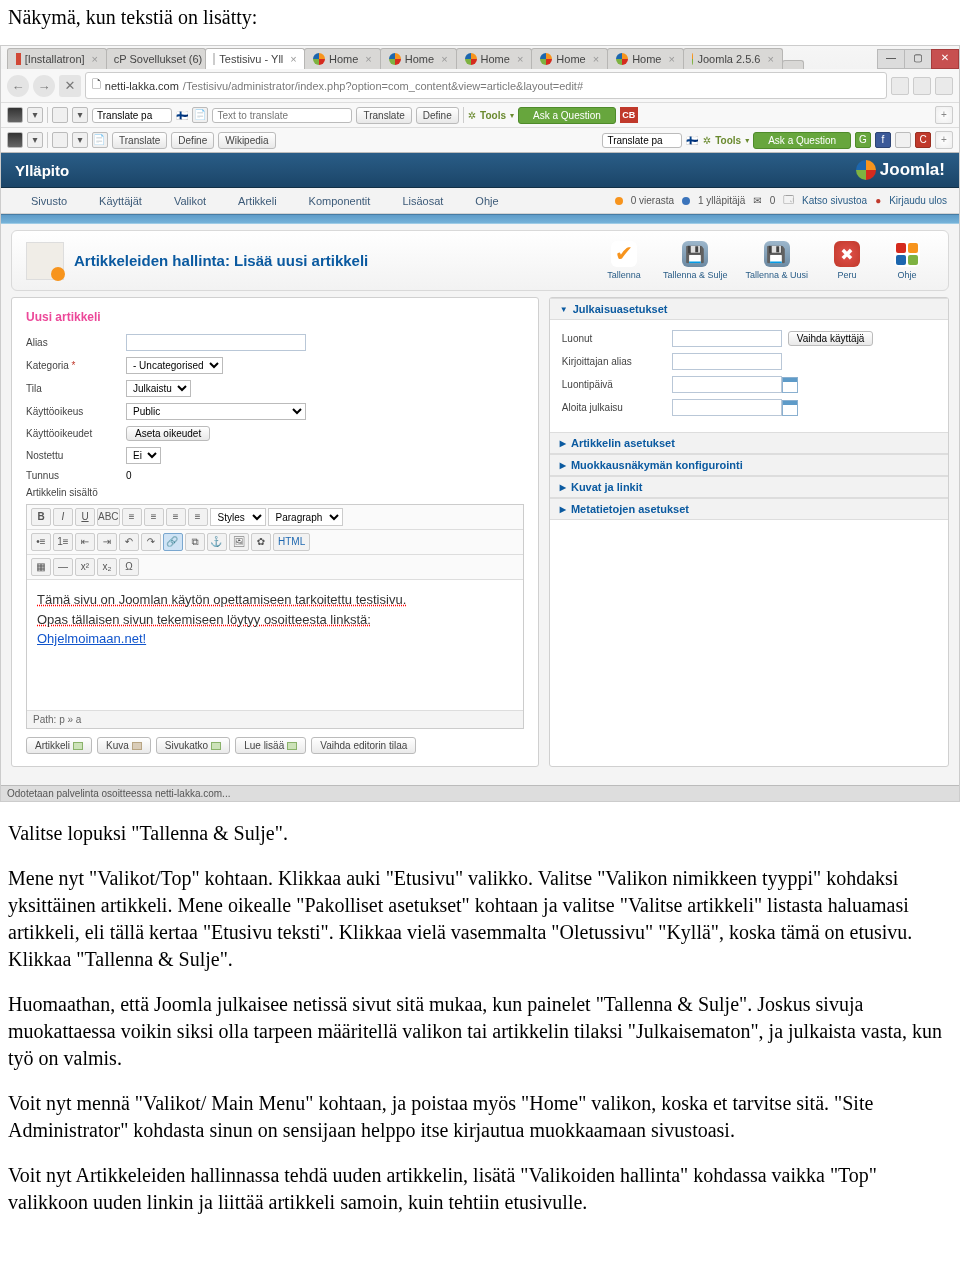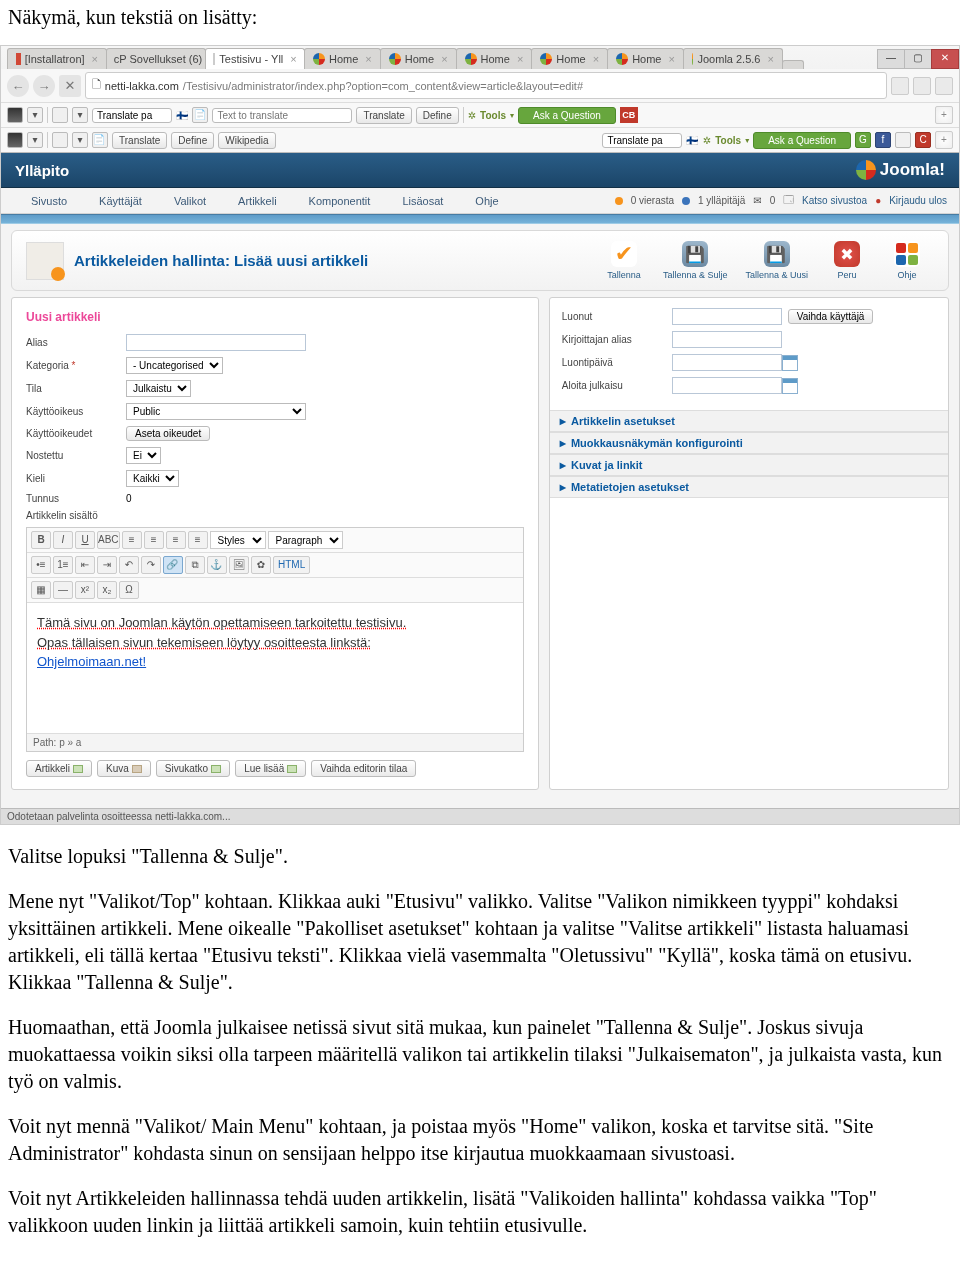--- a/index.html
+++ b/index.html
@@ -299,24 +299,20 @@
         </div>
       <div class="form-row">
           <span class="lbl">Käyttöoikeudet</span>
           <span class="tiny-btn">Aseta oikeudet</span>
         </div>
       <div class="form-row">
           <span class="lbl">Nostettu</span>
           <select class="fld-sel"><option>Ei</option></select>
         </div>
       <div class="form-row">
-          <span class="lbl">Kieli</span>
-          <select class="fld-sel"><option>Kaikki</option></select>
-        </div>
-      <div class="form-row">
           <span class="lbl">Tunnus</span>
           <span>0</span>
         </div>
       <div class="form-row">
           <span class="lbl">Artikkelin sisältö</span>
         </div>
 
       <div class="editor-wrap">
         <div class="etb">
           <div class="ebt"><b>B</b></div>
@@ -374,20 +370,23 @@
           </div>
         <div class="bbtn">
             <span>Lue lisää</span>
             <span class="mini-ic"></span>
           </div>
         <div class="bbtn">Vaihda editorin tilaa</div>
       </div>
     </div>
 
     <div class="panel panel-right">
+      <div class="acc-head open">
+          <span>Julkaisuasetukset</span>
+        </div>
       <div class="pub-body">
         <div class="form-row">
             <span class="lbl" style="width:110px">Luonut</span>
             <input class="fld" style="width: 110px; background: rgb(255, 255, 255);">
             <span class="tiny-btn" style="margin-left:6px">Vaihda käyttäjä</span>
           </div>
         <div class="form-row">
             <span class="lbl" style="width:110px">Kirjoittajan alias</span>
             <input class="fld" style="width: 110px; background: rgb(255, 255, 255);">
           </div>

